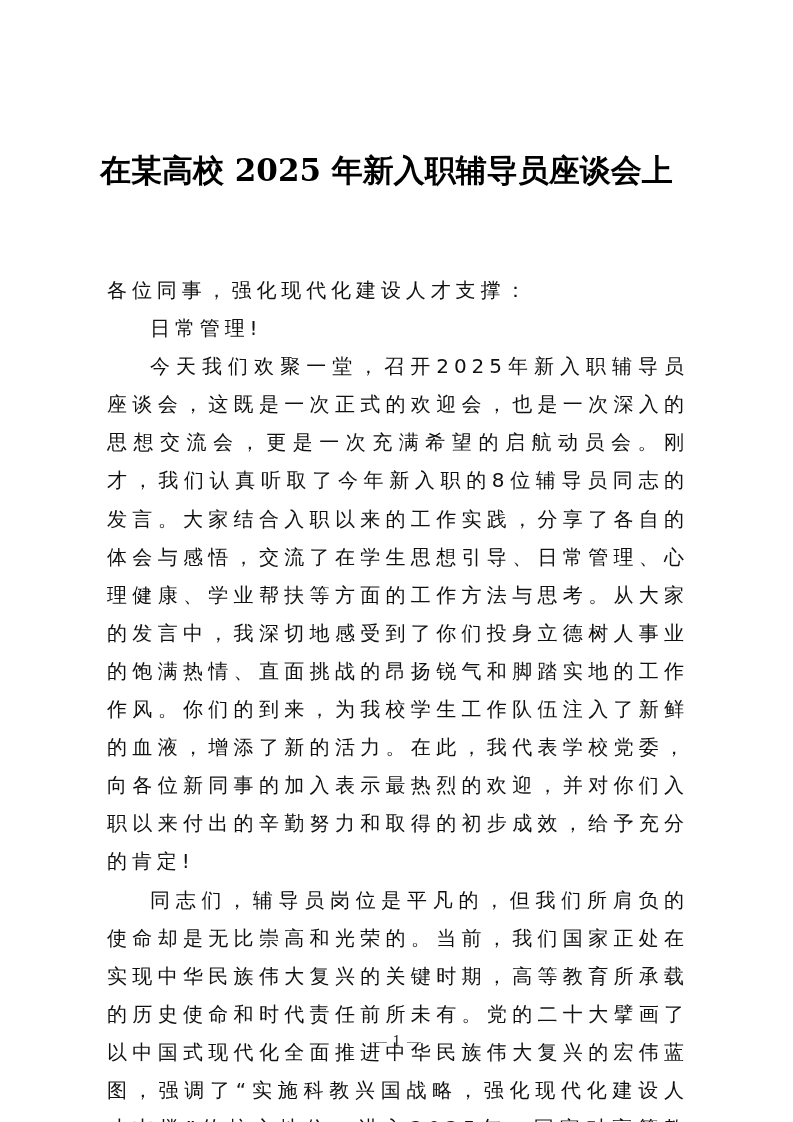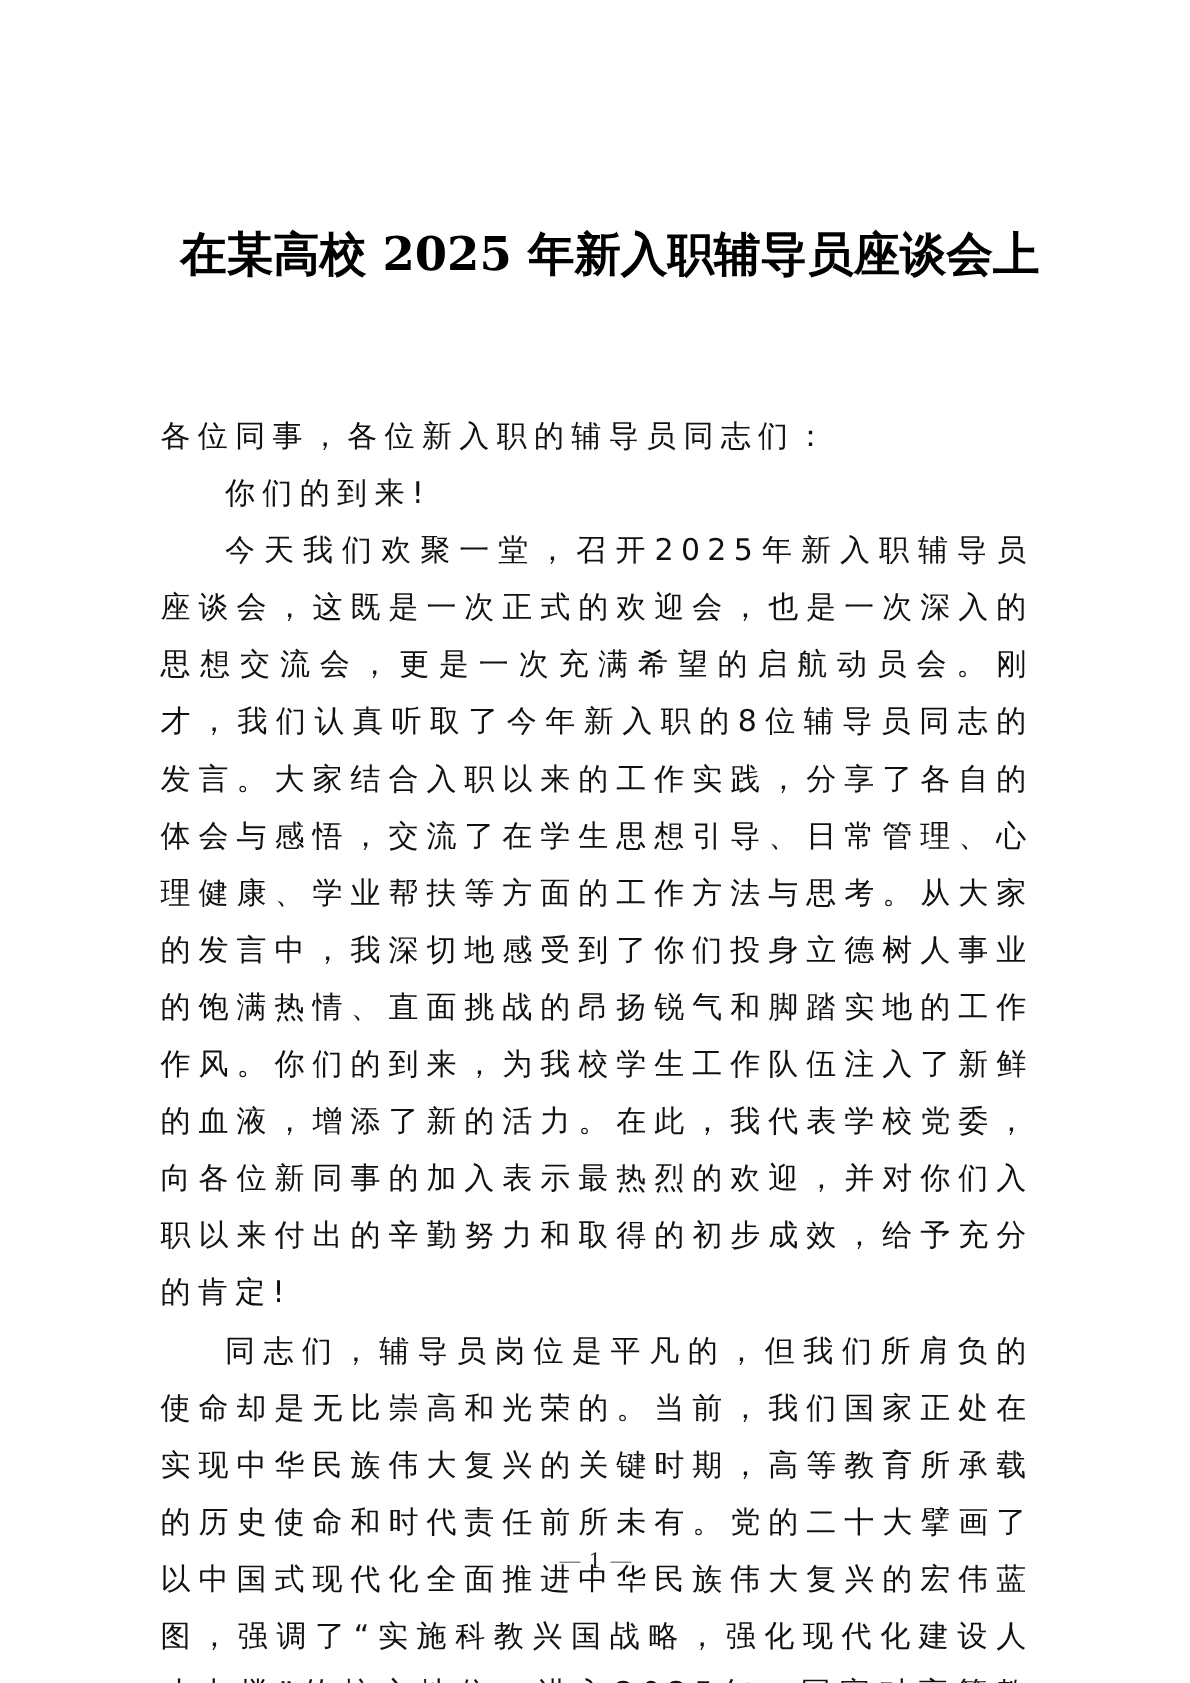--- a/index.html
+++ b/index.html
@@ -2,21 +2,21 @@
 <html><head>
   <meta charset="utf-8">
   <style>
     html, body { margin: 0; padding: 0; background: #ffffff; }
     body { width: 793px; height: 1122px; position: relative; overflow: hidden; }
     .page {
       position: absolute; left: 0; top: 0; width: 793px; height: 1122px; background: #fff;
     }
     .title {
       position: absolute; left: 100px; width: 593px; top: 150px;
-      text-align: right; color: #000;
+      text-align: left; color: #000;
       font-family: "DejaVu Serif", "Liberation Serif", serif;
       font-weight: bold; font-size: 31px; line-height: 40px;
     }
     .body {
       position: absolute; left: 107px; top: 271px; width: 582px;
       font-family: "DejaVu Sans", "Liberation Serif", serif;
       font-size: 20px; line-height: 38.1px; color: #111;
       text-align: justify; text-justify: inter-character;
       letter-spacing: 4.9px;
     }
@@ -30,22 +30,22 @@
   </style>
 </head>
 <body>
 
 <div class="page">
   <div class="title">
     <div>在某高校 2025 年新入职辅导员座谈会上</div>
   </div>
 
   <div class="body">
-    <p>各位同事，各位新入职的辅导员同志们：</p>
-    <p class="indent">你们的到来!</p>
+    <p>各位同事，强化现代化建设人才支撑：</p>
+    <p class="indent">日常管理!</p>
     <p class="indent">今天我们欢聚一堂，召开2025年新入职辅导员座谈会，这既是一次正式的欢迎会，也是一次深入的思想交流会，更是一次充满希望的启航动员会。刚才，我们认真听取了今年新入职的8位辅导员同志的发言。大家结合入职以来的工作实践，分享了各自的体会与感悟，交流了在学生思想引导、日常管理、心理健康、学业帮扶等方面的工作方法与思考。从大家的发言中，我深切地感受到了你们投身立德树人事业的饱满热情、直面挑战的昂扬锐气和脚踏实地的工作作风。你们的到来，为我校学生工作队伍注入了新鲜的血液，增添了新的活力。在此，我代表学校党委，向各位新同事的加入表示最热烈的欢迎，并对你们入职以来付出的辛勤努力和取得的初步成效，给予充分的肯定!</p>
     <p class="indent">同志们，辅导员岗位是平凡的，但我们所肩负的使命却是无比崇高和光荣的。当前，我们国家正处在实现中华民族伟大复兴的关键时期，高等教育所承载的历史使命和时代责任前所未有。党的二十大擘画了以中国式现代化全面推进中华民族伟大复兴的宏伟蓝图，强调了“实施科教兴国战略，强化现代化建设人才支撑”的核心地位。进入2025年，国家对高等教育的要</p>
   </div>
 
   <div class="footer">
     <span class="dash"></span><span>1</span><span class="dash"></span>
   </div>
 </div>
 
 </body></html>

